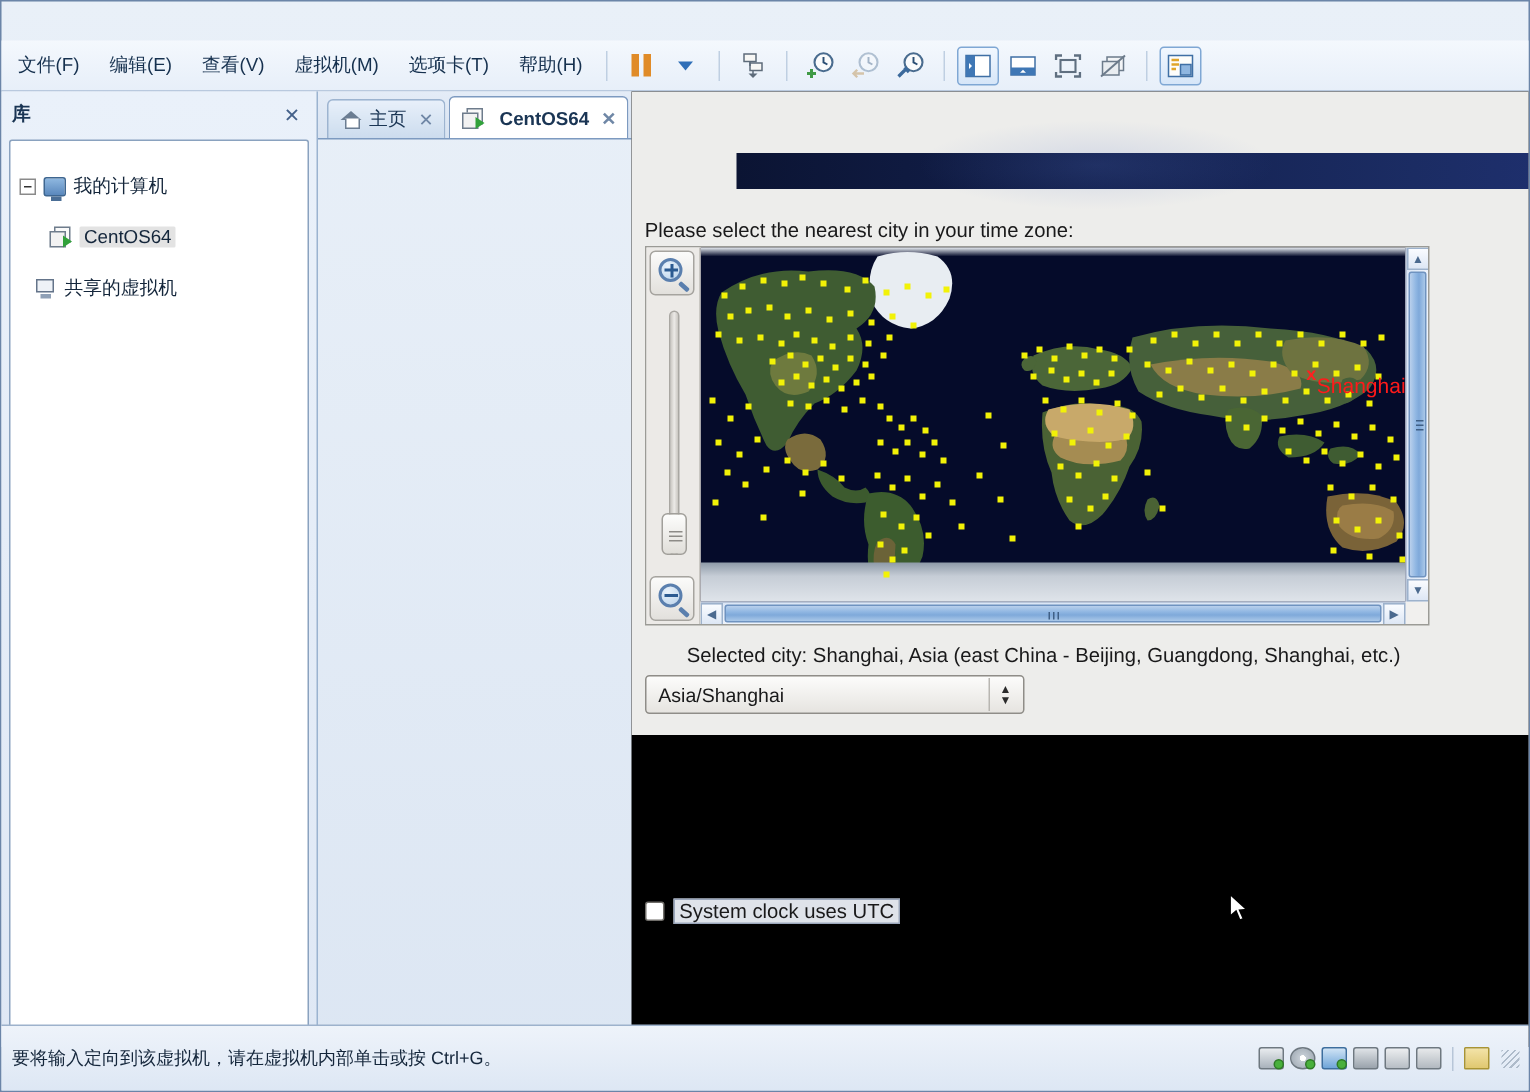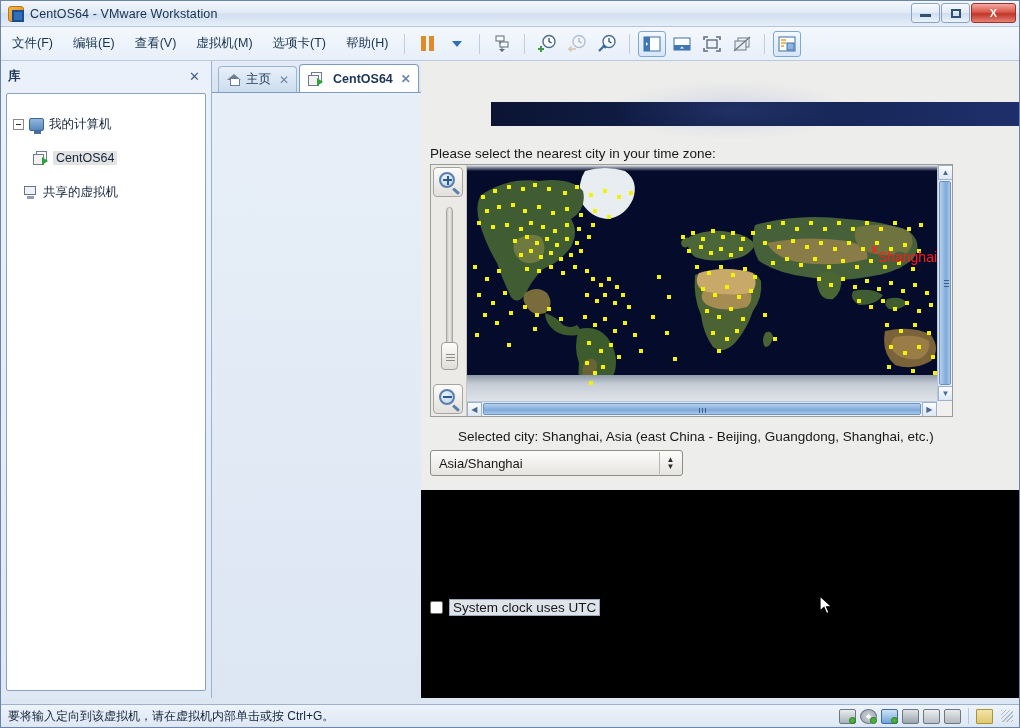--- a/index.html
+++ b/index.html
@@ -369,21 +369,21 @@
   }
   .arrow-r::after{
     content:""; position:absolute; right:7px; top:4px; width:9px; height:6px; background:#2f62a8;
   }
   .cursor {
     position:absolute; left:398px; top:534px; width:14px; height:20px; z-index:50;
   }
 
   
   .statusbar {
-    position:absolute; left:0; bottom:0; width:1018px; height:23px;
+    position:absolute; left:0; bottom:0; width:1018px; height:44px;
     background: linear-gradient(to bottom,#eef3fa,#dde7f4);
     border-top:1px solid #9db2cc;
     display:flex; align-items:center;
   }
   .status-text { font-size:12px; color:#14263b; margin-left:7px; }
   .status-icons { margin-left:auto; display:flex; align-items:center; gap:4px; padding-right:6px; }
   .si { width:17px; height:15px; position:relative; }
   .si .badge{position:absolute;right:-1px;bottom:-1px;width:7px;height:7px;border-radius:50%;background:#49b03c;border:1px solid #2f7a27;}
   .si-disk{background:linear-gradient(to bottom,#e9ecef,#a9b2bb);border:1px solid #6e7880;border-radius:2px;}
   .si-cd{background:radial-gradient(circle at 50% 50%,#fff 20%,#c3cbd3 21%,#9ba5af 100%);border-radius:50%;border:1px solid #6e7880;}
@@ -394,33 +394,20 @@
   .si-note{background:linear-gradient(to bottom,#f3e3a8,#e0c870);border:1px solid #a99433;border-radius:1px;}
   .grip { width:12px;height:12px;margin-left:4px;
     background:repeating-linear-gradient(135deg,#aebbca 0 1px,transparent 1px 3px); }
   .vsep-s{width:1px;height:16px;background:#b7c6d8;margin:0 3px;}
 </style>
 </head>
 <body>
 
 <div id="app">
 
-  <div class="titlebar">
-    <div class="app-icon"></div>
-    <div class="title-text">CentOS64 - VMware Workstation</div>
-    <div class="wincontrols">
-      <div class="wb">
-          <div class="minbar"></div>
-        </div>
-      <div class="wb">
-          <div class="maxsq"></div>
-        </div>
-      <div class="wb close">X</div>
-    </div>
-  </div>
 
   <div class="menubar">
     <div class="menu-item">文件(F)</div>
     <div class="menu-item">编辑(E)</div>
     <div class="menu-item">查看(V)</div>
     <div class="menu-item">虚拟机(M)</div>
     <div class="menu-item">选项卡(T)</div>
     <div class="menu-item">帮助(H)</div>
 
     <div class="tsep"></div>

